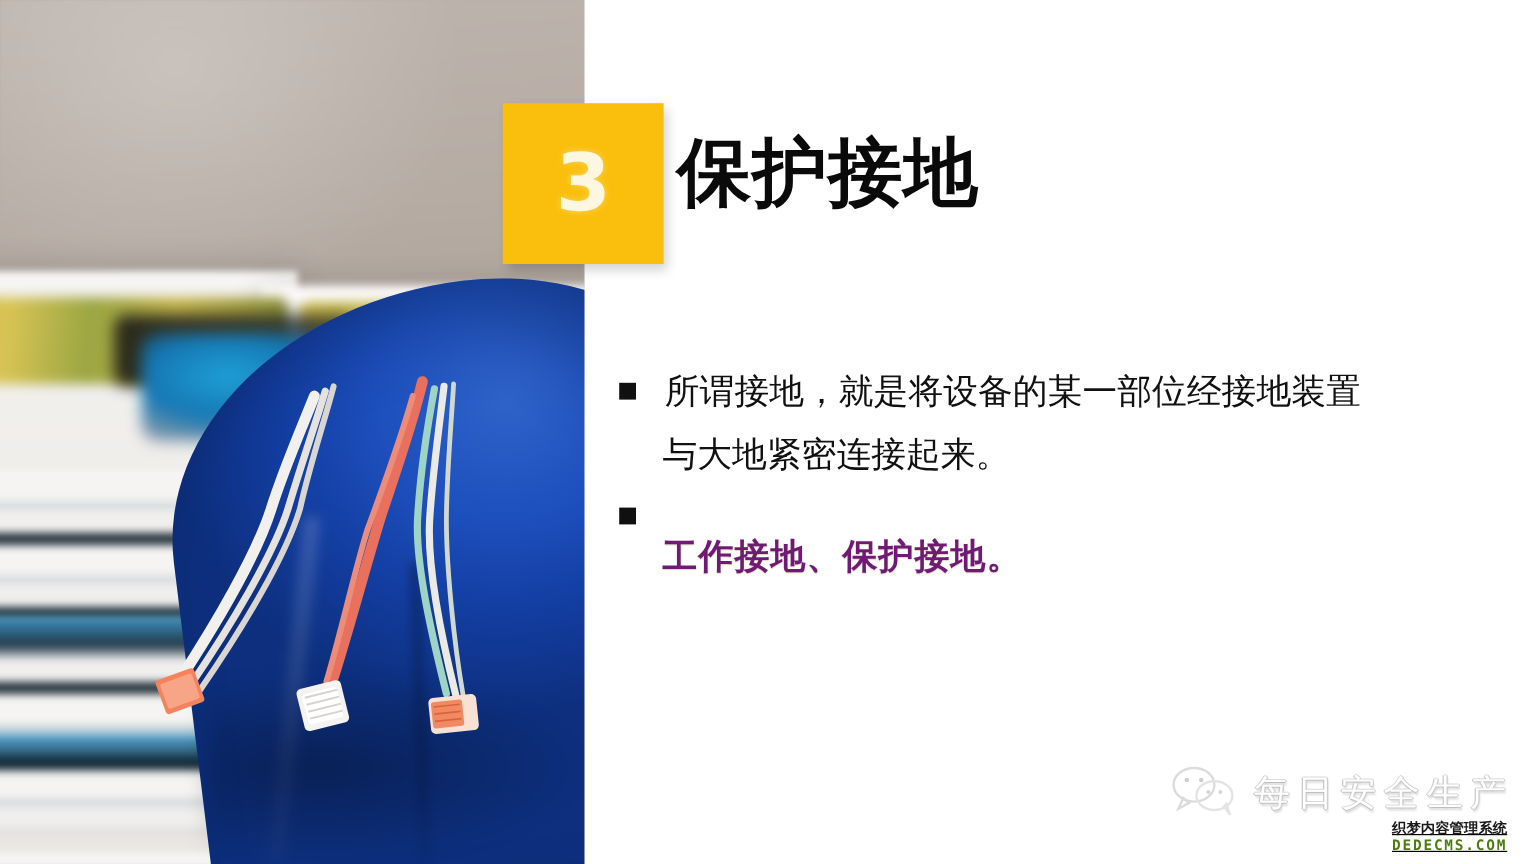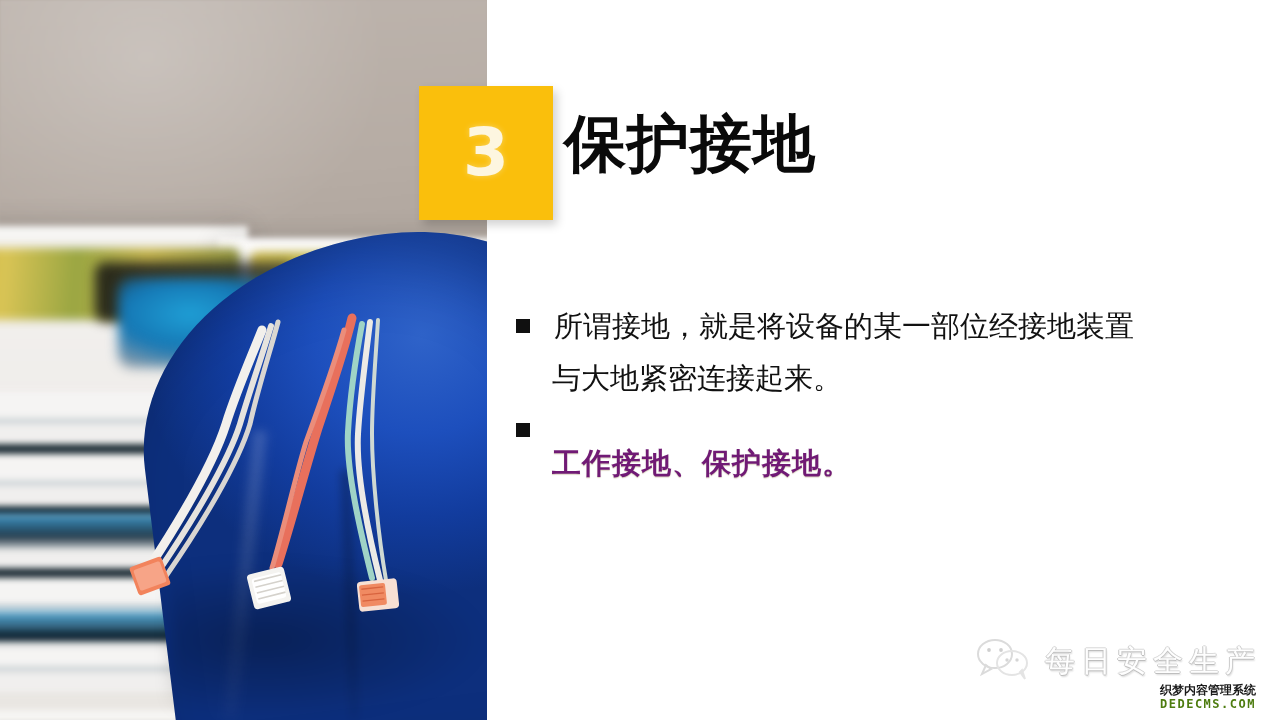--- a/index.html
+++ b/index.html
@@ -267,20 +267,21 @@
       -1px 0 0 #c4c4c4,
       1px 2px 2px rgba(0,0,0,0.18);
     white-space: nowrap;
   }
   .dede {
     position: absolute;
     left: 1160px;
     top: 684px;
     text-align: center;
     line-height: 1;
+    text-decoration: underline;
   }
   .dede-cn {
     font-size: 12px;
     font-weight: bold;
     color: #1a1a1a;
     letter-spacing: 0px;
     white-space: nowrap;
   }
   .dede-en {
     font-size: 12px;

